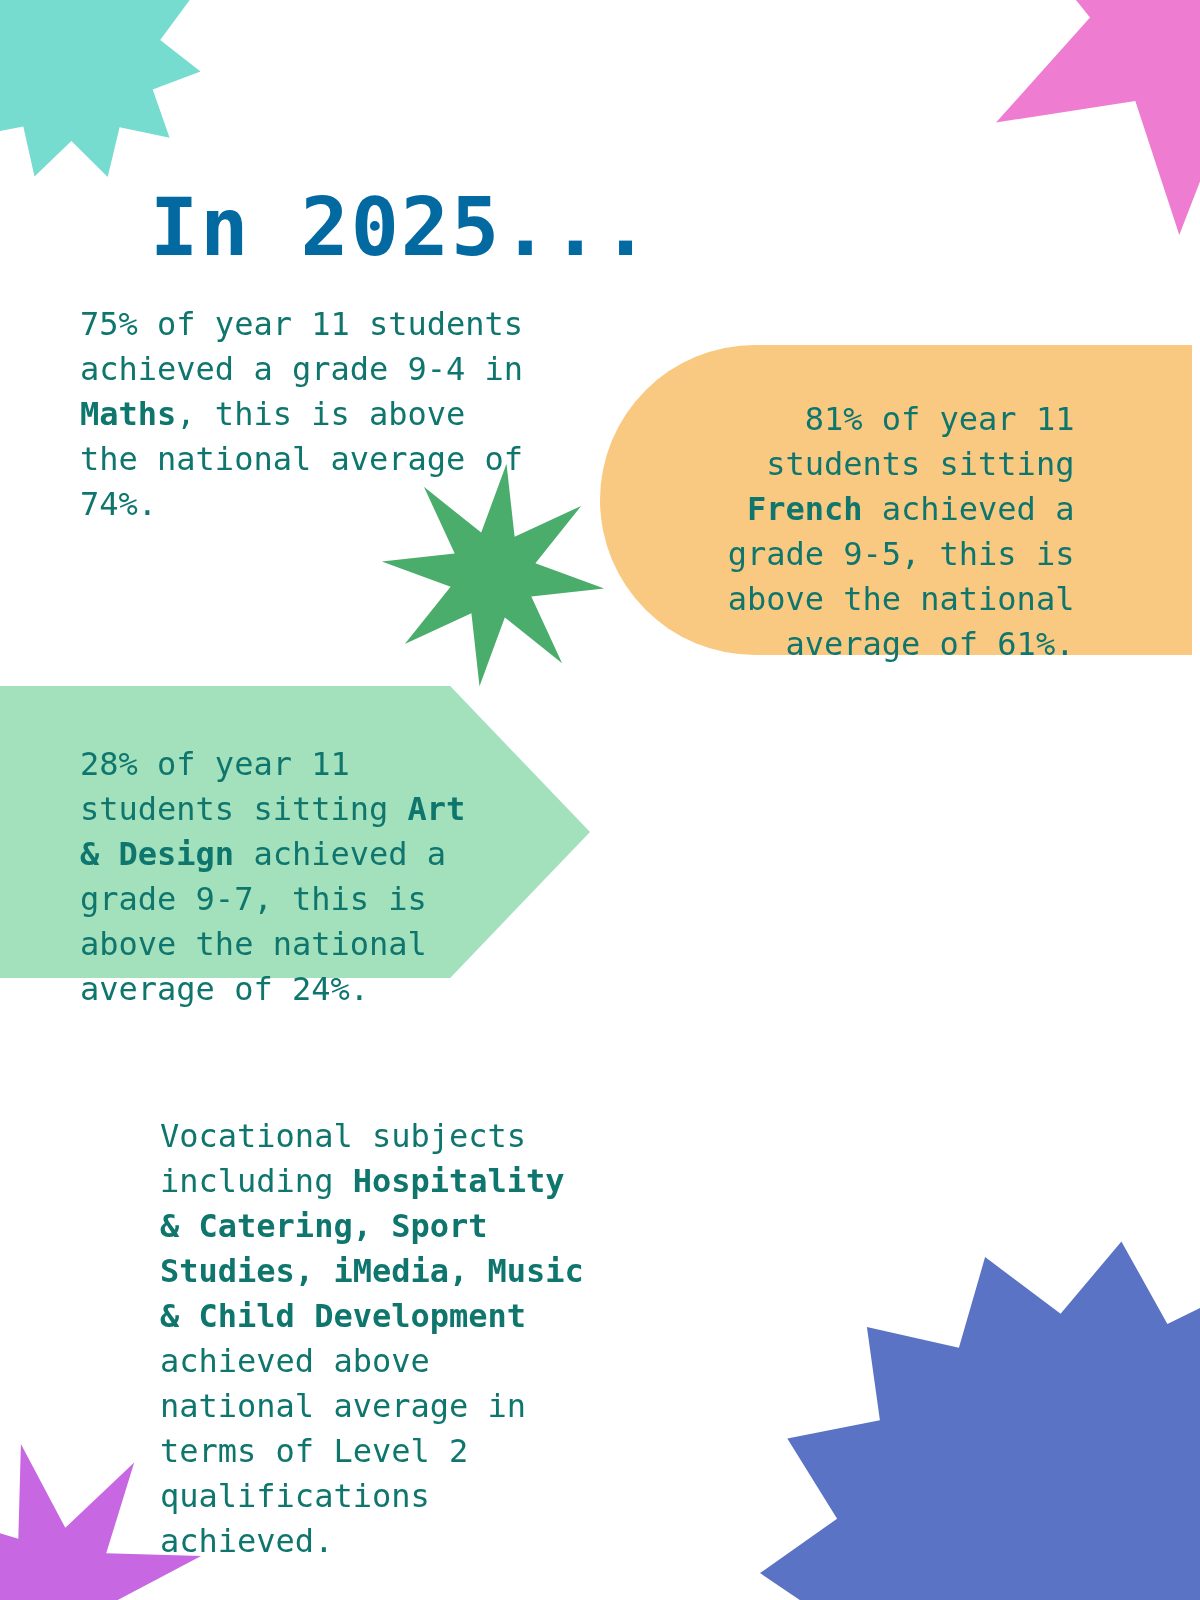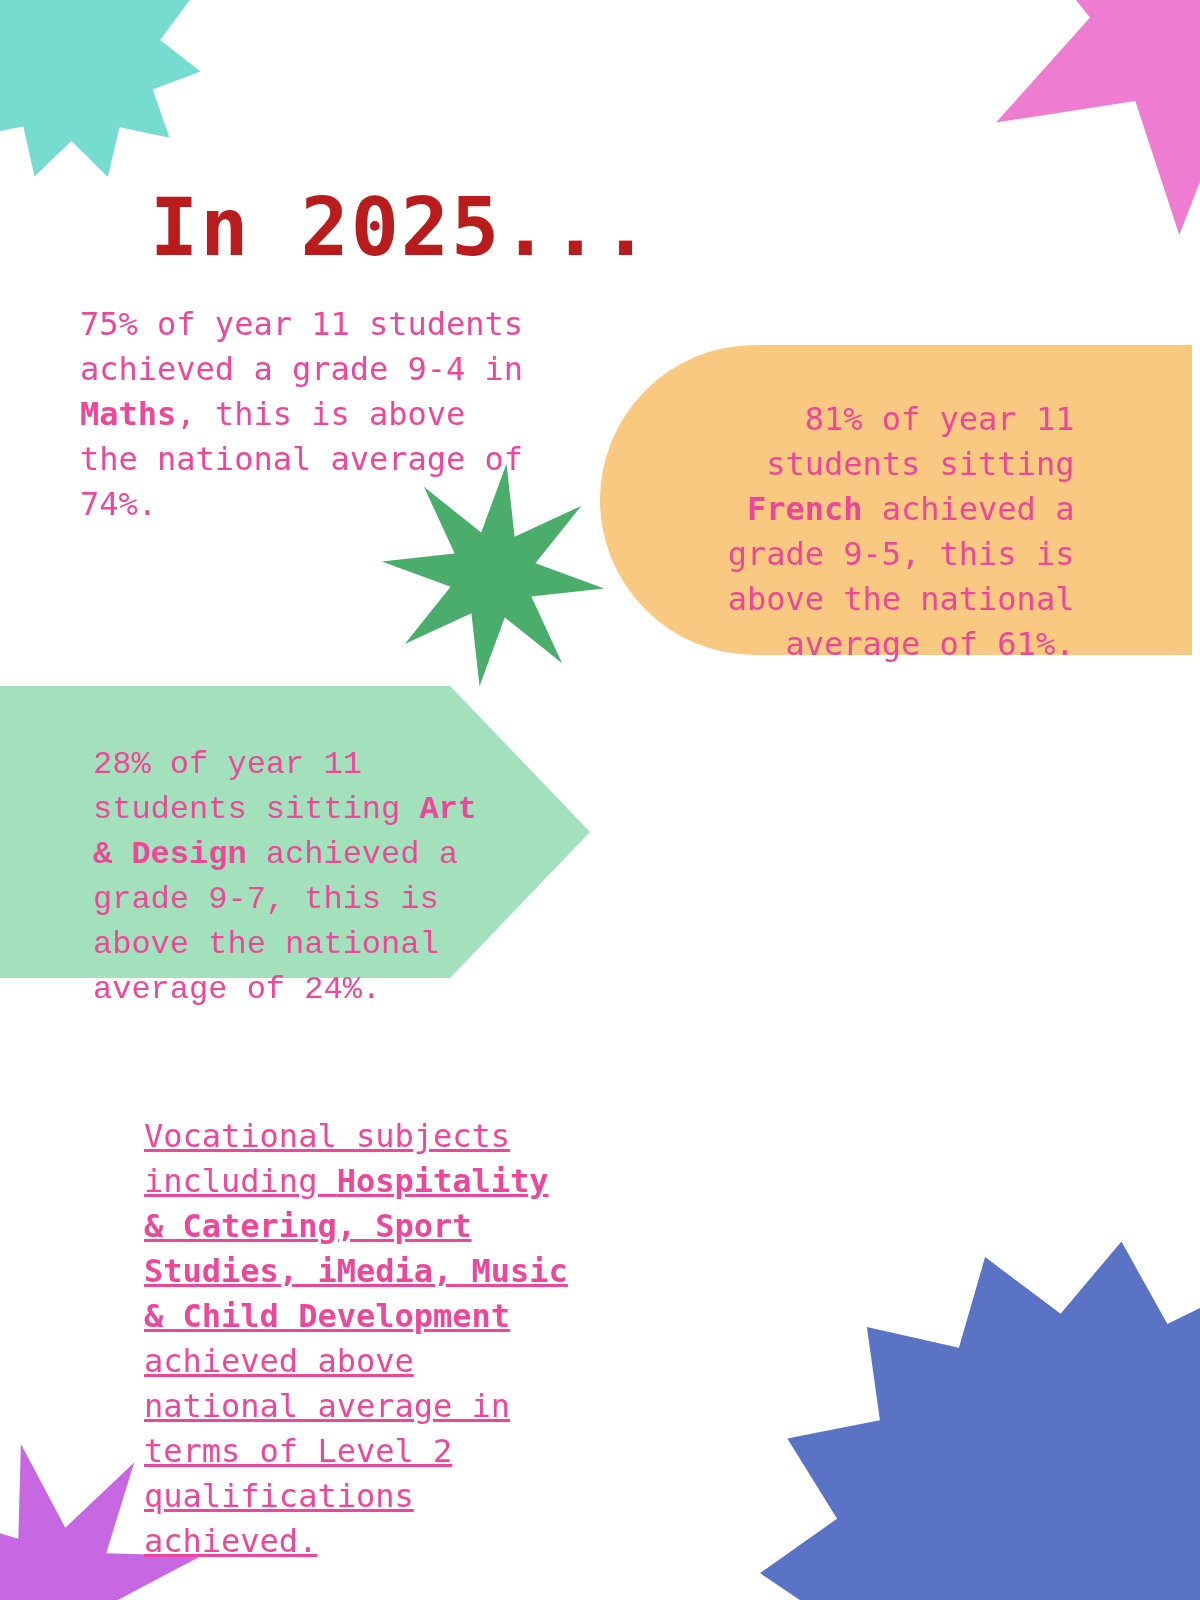--- a/index.html
+++ b/index.html
@@ -13,28 +13,28 @@
   }
   .deco { position: absolute; pointer-events: none; }
   .title {
     position: absolute;
     left: 150px;
     top: 134px;
     font-size: 80px;
     font-weight: 800;
     letter-spacing: 2px;
     line-height: 1;
-    color: #b91c1c;
+    color: #0369a1;
     white-space: nowrap;
   }
   .stat {
     position: absolute;
     font-size: 32px;
     line-height: 45px;
-    color: #ec4899;
+    color: #0f766e;
     z-index: 3;
   }
   .stat .b { font-weight: 700; }
   .pill {
     position: absolute;
     left: 600px;
     top: 345px;
     width: 592px;
     height: 310px;
     border-radius: 155px 0 0 155px;
@@ -77,18 +77,18 @@
 
   <div class="pill" style="background: rgb(249, 201, 129);"></div>
   <div class="arrow" style="background: rgb(163, 224, 188);"></div>
 
   <h1 class="title">In 2025...</h1>
 
   <p class="stat" style="left:80px; top:270px; width:23.5ch;"><span>75% of year 11 students achieved a grade 9-4 in </span><span class="b">Maths</span><span>, this is above the national average of 74%.</span></p>
 
   <p class="stat" style="left:718px; top:365px; width:18.5ch;text-align:right;"><span>81% of year 11 students sitting </span><span class="b">French</span><span> achieved a grade 9-5, this is above the national average of 61%.</span></p>
 
-  <p class="stat" style="left:93px; top:710px; width:20.5ch;font-family:Liberation Mono, monospace;"><span>28% of year 11 students sitting </span><span class="b">Art &amp; Design</span><span> achieved a grade 9-7, this is above the national average of 24%.</span></p>
+  <p class="stat" style="left:80px; top:710px; width:20.5ch;"><span>28% of year 11 students sitting </span><span class="b">Art &amp; Design</span><span> achieved a grade 9-7, this is above the national average of 24%.</span></p>
 
 
-  <p class="stat" style="left:144px; top:1082px; width:22.5ch;text-decoration:underline;"><span>Vocational subjects including </span><span class="b">Hospitality &amp; Catering, Sport Studies, iMedia, Music &amp; Child Development</span><span> achieved above national average in terms of Level 2 qualifications achieved.</span></p>
+  <p class="stat" style="left:160px; top:1082px; width:22.5ch;"><span>Vocational subjects including </span><span class="b">Hospitality &amp; Catering, Sport Studies, iMedia, Music &amp; Child Development</span><span> achieved above national average in terms of Level 2 qualifications achieved.</span></p>
 
 </div>
 
 </body></html>

